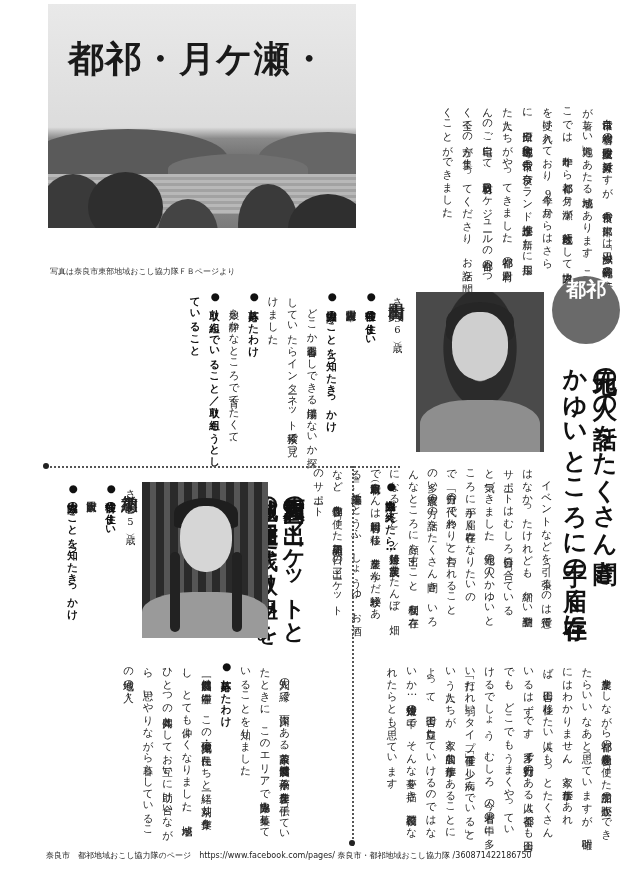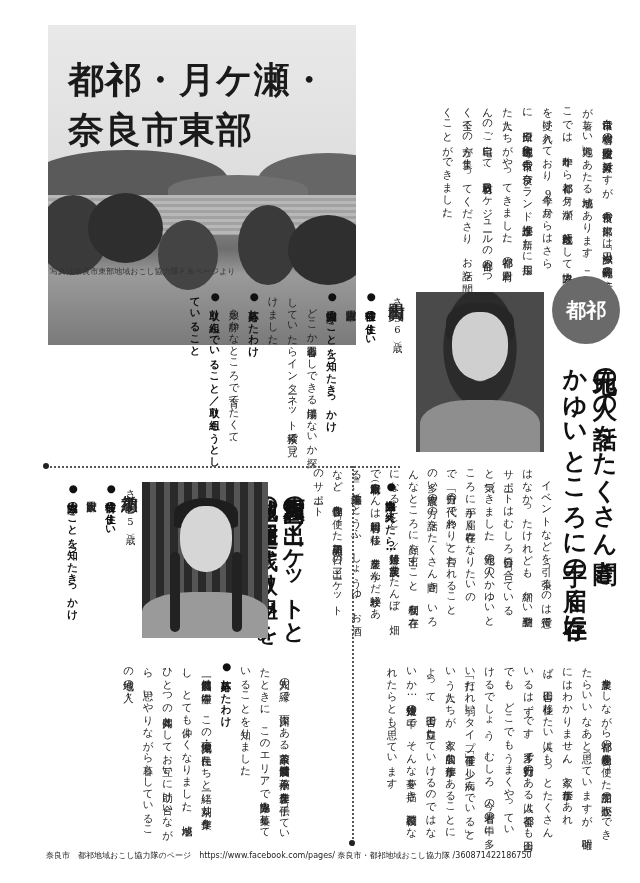--- a/index.html
+++ b/index.html
@@ -4,21 +4,21 @@
 <style>
   * { box-sizing: border-box; margin: 0; padding: 0; }
   html, body { width: 640px; height: 883px; background: #ffffff; overflow: hidden; }
   body { position: relative; font-family: "DejaVu Serif", "Liberation Serif", serif; color: #222; }
 
   .vt { writing-mode: vertical-rl; text-orientation: upright; }
   .sans { font-family: "DejaVu Sans", "Liberation Sans", sans-serif; text-align: right; }
 
   
   #hero {
-    position: absolute; left: 48px; top: 25px; width: 308px; height: 320px;
+    position: absolute; left: 48px; top: 4px; width: 308px; height: 224px;
     background: linear-gradient(to bottom, #e9e9e9 0%, #dcdcdc 55%, #8a8a8a 60%, #6e6e6e 70%, #9a9a9a 78%, #7a7a7a 100%);
     overflow: hidden;
     text-decoration: underline;
   }
   #hero .hill1 { position:absolute; left:-20px; top:125px; width:200px; height:60px; background:#5a5a5a; border-radius:50% 50% 0 0; }
   #hero .hill2 { position:absolute; left:210px; top:128px; width:140px; height:55px; background:#666; border-radius:50% 50% 0 0; }
   #hero .hill3 { position:absolute; left:120px; top:150px; width:140px; height:30px; background:#707070; border-radius:50% 50% 0 0; }
   #hero .field { position:absolute; left:0; top:170px; width:100%; height:40px;
     background: repeating-linear-gradient(to bottom, #b8b8b8 0 3px, #a2a2a2 3px 6px); }
   #hero .tree { position:absolute; background:#3a3a3a; border-radius:50%; }
@@ -28,21 +28,21 @@
     font-size: 36px; line-height: 50px; color: #1a1a1a; letter-spacing: 1px;
   }
   #hero-caption { position:absolute; left:50px; top:266px; font-size:8px; color:#333; }
 
   
   #intro { position:absolute; right:22px; top:100px; height:178px; width:250px;
     font-size:10.5px; line-height:20px; letter-spacing:0.5px; }
 
   
   #badge { position:absolute; left:552px; top:276px; width:68px; height:68px; border-radius:50%;
-    background:#6a6a6a; color:#fff; display:flex; align-items:center; justify-content:center;
+    background:#6a6a6a; color:#fff; display:flex; justify-content:center;
     font-size:20px; font-weight:bold; }
 
   
   #headline1 { position:absolute; left:560px; top:352px; height:380px;
     font-family: "DejaVu Sans", "Liberation Sans", sans-serif; font-weight:bold;
     font-size:24px; line-height:30px; color:#111; }
 
   
   #photo1 { position:absolute; left:416px; top:292px; width:128px; height:160px;
     background: radial-gradient(ellipse at 50% 35%, #d0d0d0 0 22%, #2b2b2b 23% 40%, #4a4a4a 41%),
@@ -111,21 +111,20 @@
   <div class="hill2"></div>
   <div class="hill3"></div>
   <div class="field"></div>
   <div class="tree" style="left:-10px;top:170px;width:70px;height:80px;"></div>
   <div class="tree" style="left:40px;top:168px;width:75px;height:70px;background:#2e2e2e;"></div>
   <div class="tree" style="left:110px;top:195px;width:60px;height:70px;background:#444;"></div>
   <div class="tree" style="left:190px;top:180px;width:60px;height:80px;"></div>
   <div class="tree" style="left:240px;top:190px;width:80px;height:70px;background:#2f2f2f;"></div>
   <div id="hero-title">
     <div>都祁・月ケ瀬・</div>
-    <div>奈良市東部</div>
   </div>
 </div>
 <div id="hero-caption" class="sans">写真は奈良市東部地域おこし協力隊ＦＢページより</div>
 
 <div id="intro" class="vt indent">奈良市は総務省の財政支援の対象外ですが、奈良市の東部には「人口減少や高齢化等の進行が著しい地方」にあたる地域があります。ここでは、昨年から都祁と月ケ瀬が、行政地区として協力隊を受け入れており、今年9月からはさらに、田原や柳生地区等へ奈良市の奈良ブランド推進課が新たに採用した人たちがやってきました。都祁の田村さんのご自宅にて、取材当日スケジュールの都合のつく全ての方が集まってくださり、お話を聞くことができました。</div>
 
 <div id="badge">
     <span>都祁</span>
   </div>
 

